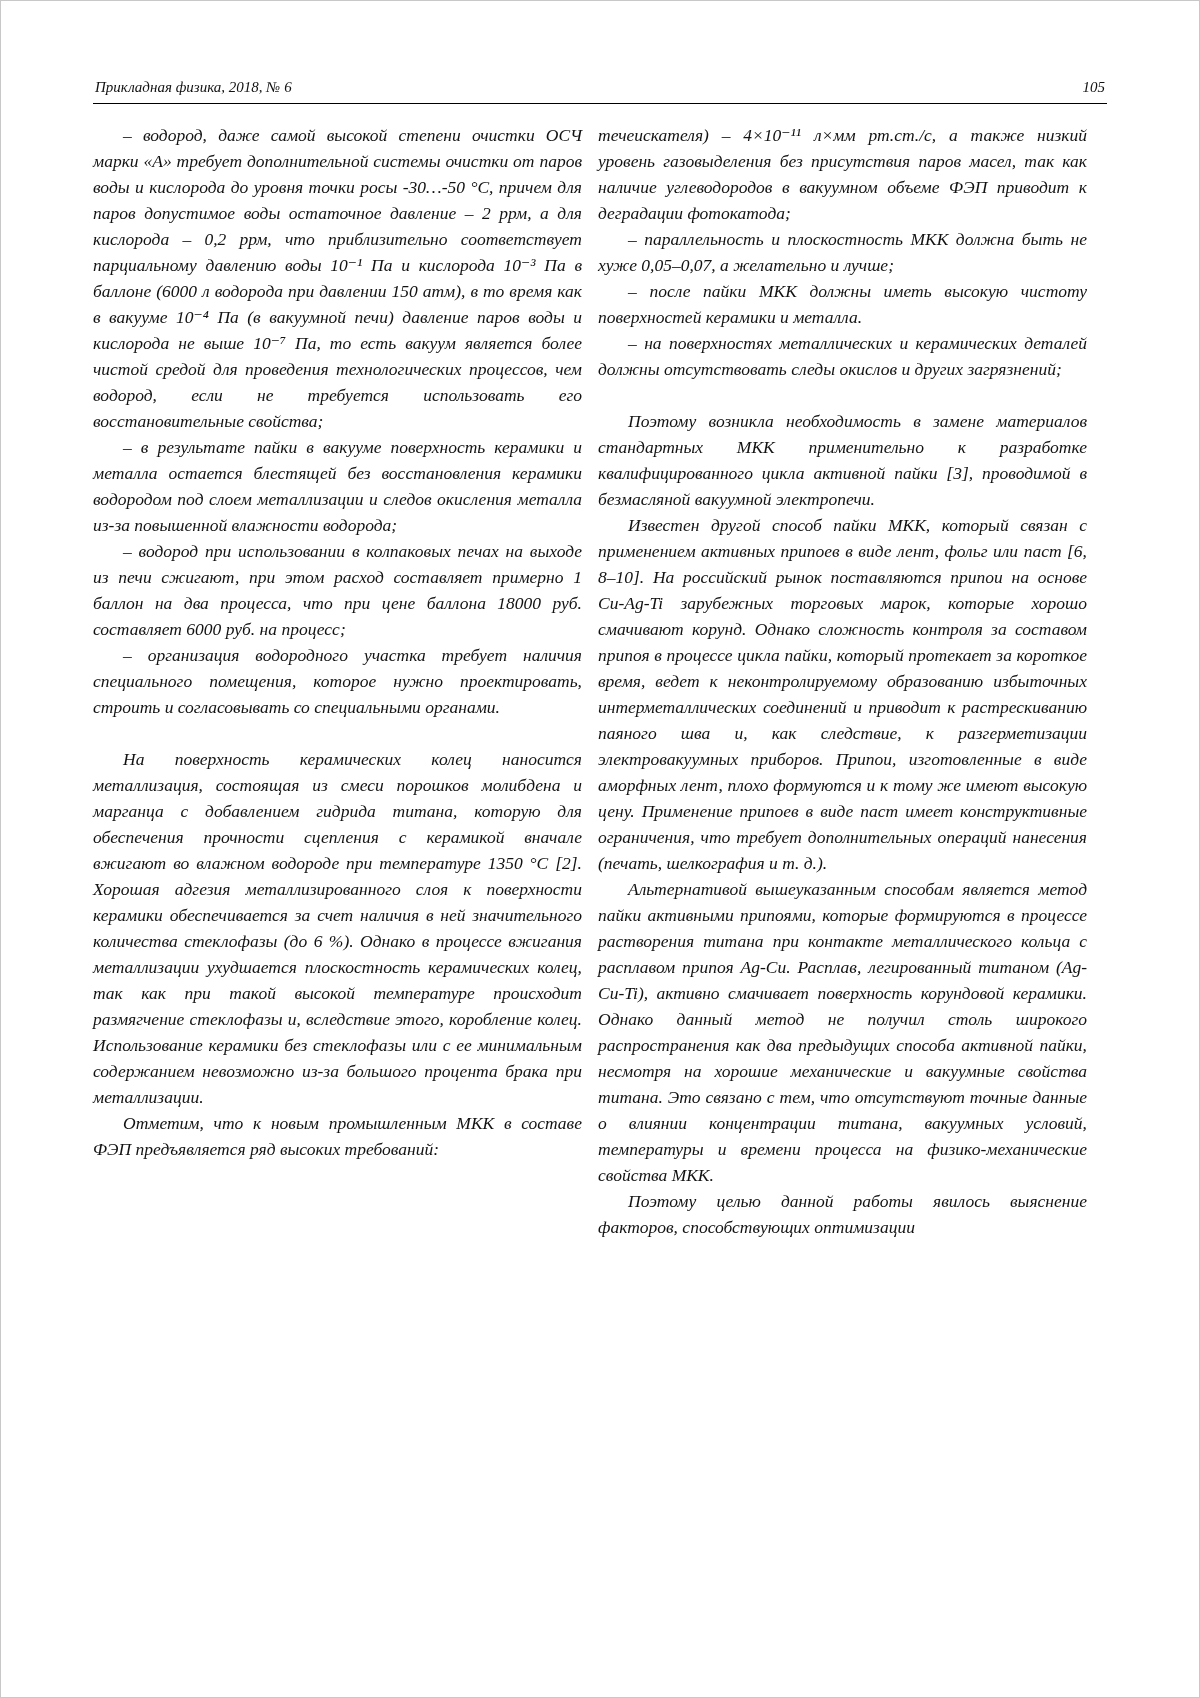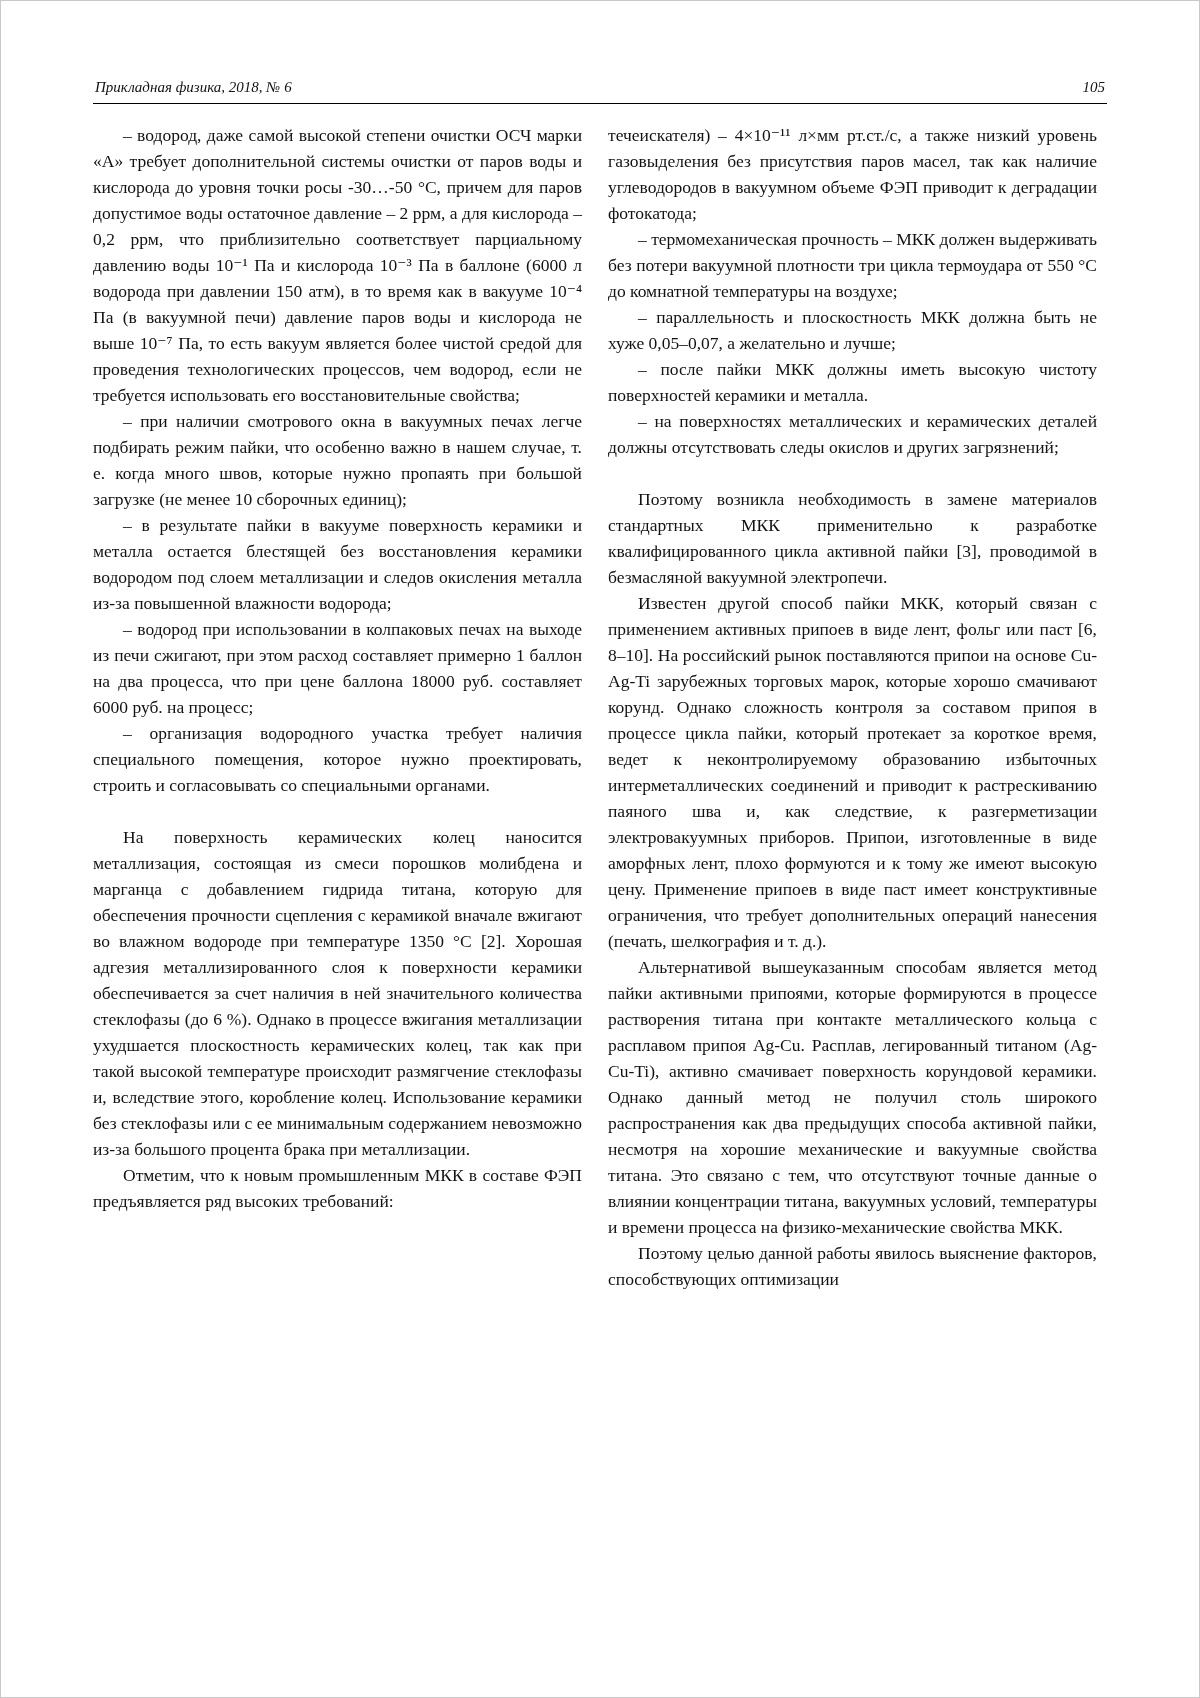--- a/index.html
+++ b/index.html
@@ -27,21 +27,22 @@
     font-size: 15px;
     padding: 0 2px 7px 2px;
   }
   .head-rule {
     border: none;
     border-top: 1.7px solid #000000;
     margin: 0 0 18px 0;
   }
   .columns {
     display: flex;
-    gap: 26px;
+    gap: 16px;
+    font-style: italic;
   }
   .column {
     width: 489px;
     text-align: justify;
     font-size: 17.5px;
     line-height: 26px;
     hyphens: auto;
   }
   .column p {
     margin: 0;
@@ -62,30 +63,28 @@
   <div class="running-head">
     <span>Прикладная физика, 2018, № 6</span>
     <span>105</span>
   </div>
 
   <hr class="head-rule">
 
   <div class="columns">
     <div class="column">
         <p>– водород, даже самой высокой степени очистки ОСЧ марки «А» требует дополнительной системы очистки от паров воды и кислорода до уровня точки росы -30…-50 °С, причем для паров допустимое воды остаточное давление – 2 ррм, а для кислорода – 0,2 ррм, что приблизительно соответствует парциальному давлению воды 10⁻¹ Па и кислорода 10⁻³ Па в баллоне (6000 л водорода при давлении 150 атм), в то время как в вакууме 10⁻⁴ Па (в вакуумной печи) давление паров воды и кислорода не выше 10⁻⁷ Па, то есть вакуум является более чистой средой для проведения технологических процессов, чем водород, если не требуется использовать его восстановительные свойства;</p>
-        <p>– при наличии смотрового окна в вакуумных печах легче подбирать режим пайки, что особенно важно в нашем случае, т. е. когда много швов, которые нужно пропаять при большой загрузке (не менее 10 сборочных единиц);</p>
         <p>– в результате пайки в вакууме поверхность керамики и металла остается блестящей без восстановления керамики водородом под слоем металлизации и следов окисления металла из-за повышенной влажности водорода;</p>
         <p>– водород при использовании в колпаковых печах на выходе из печи сжигают, при этом расход составляет примерно 1 баллон на два процесса, что при цене баллона 18000 руб. составляет 6000 руб. на процесс;</p>
         <p>– организация водородного участка требует наличия специального помещения, которое нужно проектировать, строить и согласовывать со специальными органами.</p>
         <p class="space-before">На поверхность керамических колец наносится металлизация, состоящая из смеси порошков молибдена и марганца с добавлением гидрида титана, которую для обеспечения прочности сцепления с керамикой вначале вжигают во влажном водороде при температуре 1350 °С [2]. Хорошая адгезия металлизированного слоя к поверхности керамики обеспечивается за счет наличия в ней значительного количества стеклофазы (до 6 %). Однако в процессе вжигания металлизации ухудшается плоскостность керамических колец, так как при такой высокой температуре происходит размягчение стеклофазы и, вследствие этого, коробление колец. Использование керамики без стеклофазы или с ее минимальным содержанием невозможно из-за большого процента брака при металлизации.</p>
         <p>Отметим, что к новым промышленным МКК в составе ФЭП предъявляется ряд высоких требований:</p>
       </div>
     <div class="column">
         <p class="no-indent">течеискателя) – 4×10⁻¹¹ л×мм рт.ст./с, а также низкий уровень газовыделения без присутствия паров масел, так как наличие углеводородов в вакуумном объеме ФЭП приводит к деградации фотокатода;</p>
-        <p>– термомеханическая прочность – МКК должен выдерживать без потери вакуумной плотности три цикла термоудара от 550 °С до комнатной температуры на воздухе;</p>
         <p>– параллельность и плоскостность МКК должна быть не хуже 0,05–0,07, а желательно и лучше;</p>
         <p>– после пайки МКК должны иметь высокую чистоту поверхностей керамики и металла.</p>
         <p>– на поверхностях металлических и керамических деталей должны отсутствовать следы окислов и других загрязнений;</p>
         <p class="space-before">Поэтому возникла необходимость в замене материалов стандартных МКК применительно к разработке квалифицированного цикла активной пайки [3], проводимой в безмасляной вакуумной электропечи.</p>
         <p>Известен другой способ пайки МКК, который связан с применением активных припоев в виде лент, фольг или паст [6, 8–10]. На российский рынок поставляются припои на основе Cu-Ag-Ti зарубежных торговых марок, которые хорошо смачивают корунд. Однако сложность контроля за составом припоя в процессе цикла пайки, который протекает за короткое время, ведет к неконтролируемому образованию избыточных интерметаллических соединений и приводит к растрескиванию паяного шва и, как следствие, к разгерметизации электровакуумных приборов. Припои, изготовленные в виде аморфных лент, плохо формуются и к тому же имеют высокую цену. Применение припоев в виде паст имеет конструктивные ограничения, что требует дополнительных операций нанесения (печать, шелкография и т. д.).</p>
         <p>Альтернативой вышеуказанным способам является метод пайки активными припоями, которые формируются в процессе растворения титана при контакте металлического кольца с расплавом припоя Ag-Cu. Расплав, легированный титаном (Ag-Cu-Ti), активно смачивает поверхность корундовой керамики. Однако данный метод не получил столь широкого распространения как два предыдущих способа активной пайки, несмотря на хорошие механические и вакуумные свойства титана. Это связано с тем, что отсутствуют точные данные о влиянии концентрации титана, вакуумных условий, температуры и времени процесса на физико-механические свойства МКК.</p>
         <p>Поэтому целью данной работы явилось выяснение факторов, способствующих оптимизации</p>
       </div>
   </div>
 

